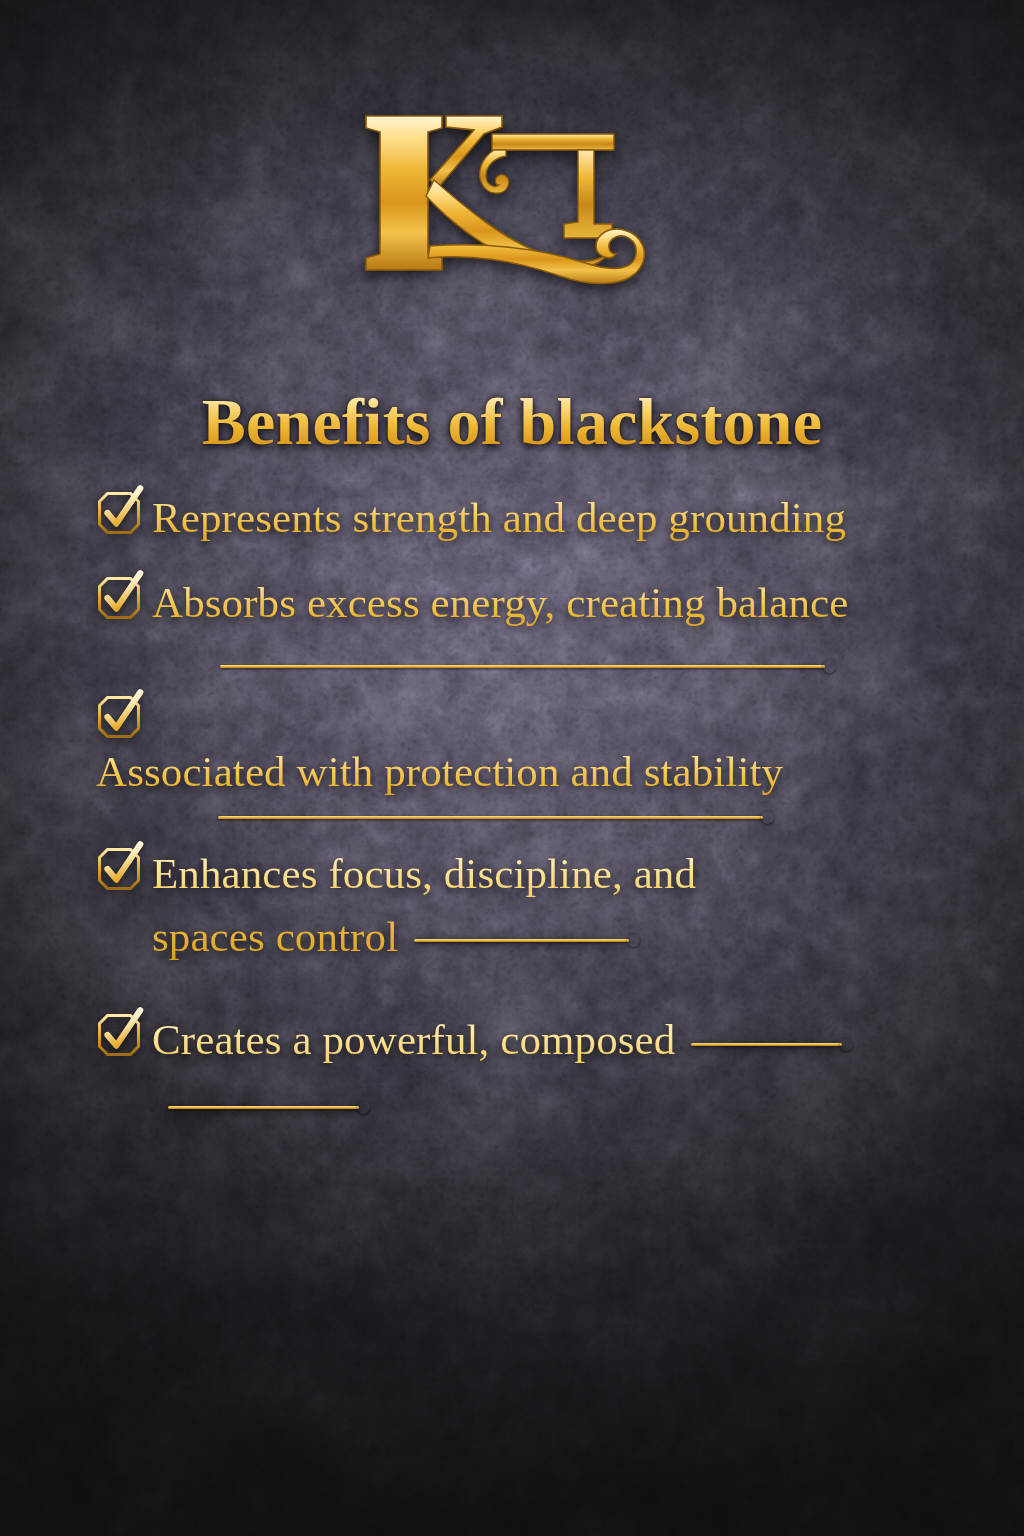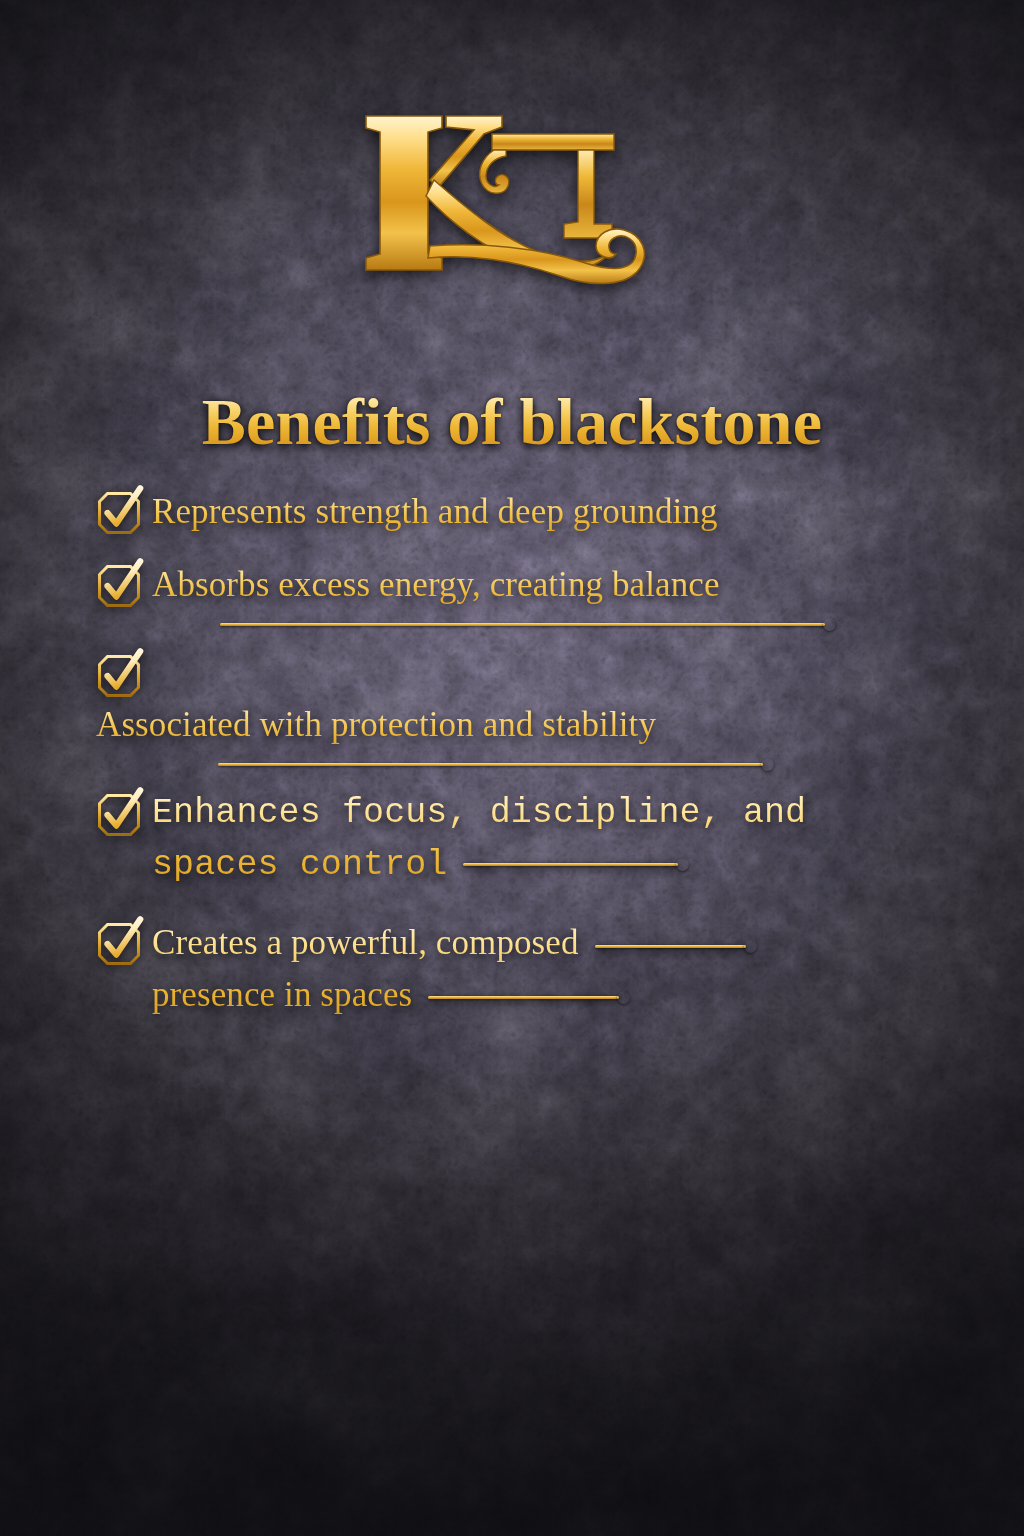--- a/index.html
+++ b/index.html
@@ -106,21 +106,21 @@
     flex: 0 0 auto;
     width: 46px;
     height: 46px;
     margin-top: 4px;
     margin-right: 10px;
     overflow: visible;
     filter: drop-shadow(0 3px 4px rgba(0,0,0,.6));
   }
 
   .item-text {
-    font-size: 35px;
+    font-size: 43px;
     line-height: 1.47;
     letter-spacing: .1px;
     background-image: linear-gradient(to bottom,
         #fff4d2 0%,
         #ffe8a4 18%,
         #f6cd61 45%,
         #ecb634 70%,
         #d59a1f 100%);
     -webkit-background-clip: text;
     background-clip: text;
@@ -276,21 +276,21 @@
             </linearGradient>
           </defs>
           <path d="M13 4 H39 L48 13 V39 L39 48 H13 L4 39 V13 Z" fill="none" stroke="url(#ckBox)" stroke-width="3.4"></path>
           <path d="M13 26 L23 38 L50 -2" fill="none" stroke="url(#ckMark)" stroke-width="7" stroke-linecap="round" stroke-linejoin="round"></path>
         </svg>
         <div class="item-text">
           <span class="line-row"><span>Represents strength and deep grounding</span></span>
         </div>
       </div>
 
-      <div class="item" style="margin-bottom:6px;">
+      <div class="item" style="margin-bottom:24px;">
         <svg class="check-icon" viewBox="0 0 52 52">
           <path d="M13 4 H39 L48 13 V39 L39 48 H13 L4 39 V13 Z" fill="none" stroke="url(#ckBox)" stroke-width="3.4"></path>
           <path d="M13 26 L23 38 L50 -2" fill="none" stroke="url(#ckMark)" stroke-width="7" stroke-linecap="round" stroke-linejoin="round"></path>
         </svg>
         <div class="item-text">
           <span class="line-row"><span>Absorbs excess energy, creating balance</span></span>
         </div>
       </div>
       <div class="under-connector" style="margin:0 0 16px 0;">
         <span class="connector" style="position:absolute;left:124px;width:616px;top:0;height:16px;">
@@ -308,21 +308,21 @@
           <span class="line-row"><span>Associated with protection and stability</span></span>
         </div>
       </div>
       <div class="under-connector" style="margin:0 0 16px 0;">
         <span class="connector" style="position:absolute;left:122px;width:556px;top:0;height:16px;">
           <span class="rule"></span>
           <span class="dot"></span>
         </span>
       </div>
 
-      <div class="item" style="margin-bottom:26px;font-family:Liberation Mono, monospace;">
+      <div class="item" style="margin-bottom:40px;">
         <svg class="check-icon" viewBox="0 0 52 52">
           <path d="M13 4 H39 L48 13 V39 L39 48 H13 L4 39 V13 Z" fill="none" stroke="url(#ckBox)" stroke-width="3.4"></path>
           <path d="M13 26 L23 38 L50 -2" fill="none" stroke="url(#ckMark)" stroke-width="7" stroke-linecap="round" stroke-linejoin="round"></path>
         </svg>
         <div class="item-text">
           <span class="line-row"><span>Enhances focus, discipline, and</span></span>
           <span class="line-row"><span>spaces control</span><span class="connector" style="width:226px;margin-left:16px;">
                 <span class="rule"></span>
                 <span class="dot"></span>
           </span></span>
@@ -332,21 +332,21 @@
       <div class="item" style="margin-bottom:12px;">
         <svg class="check-icon" viewBox="0 0 52 52">
           <path d="M13 4 H39 L48 13 V39 L39 48 H13 L4 39 V13 Z" fill="none" stroke="url(#ckBox)" stroke-width="3.4"></path>
           <path d="M13 26 L23 38 L50 -2" fill="none" stroke="url(#ckMark)" stroke-width="7" stroke-linecap="round" stroke-linejoin="round"></path>
         </svg>
         <div class="item-text">
           <span class="line-row"><span>Creates a powerful, composed</span><span class="connector" style="width:162px;margin-left:16px;">
                 <span class="rule"></span>
                 <span class="dot"></span>
           </span></span>
-          <span class="line-row"><span>presence in spaces</span><span class="connector" style="width:202px;margin-left:16px;">
+          <span class="line-row"><span class="connector" style="width:202px;margin-left:16px;">
                 <span class="rule"></span>
                 <span class="dot"></span>
           </span></span>
         </div>
       </div>
 
     </div>
   </div>
 </div>
 

